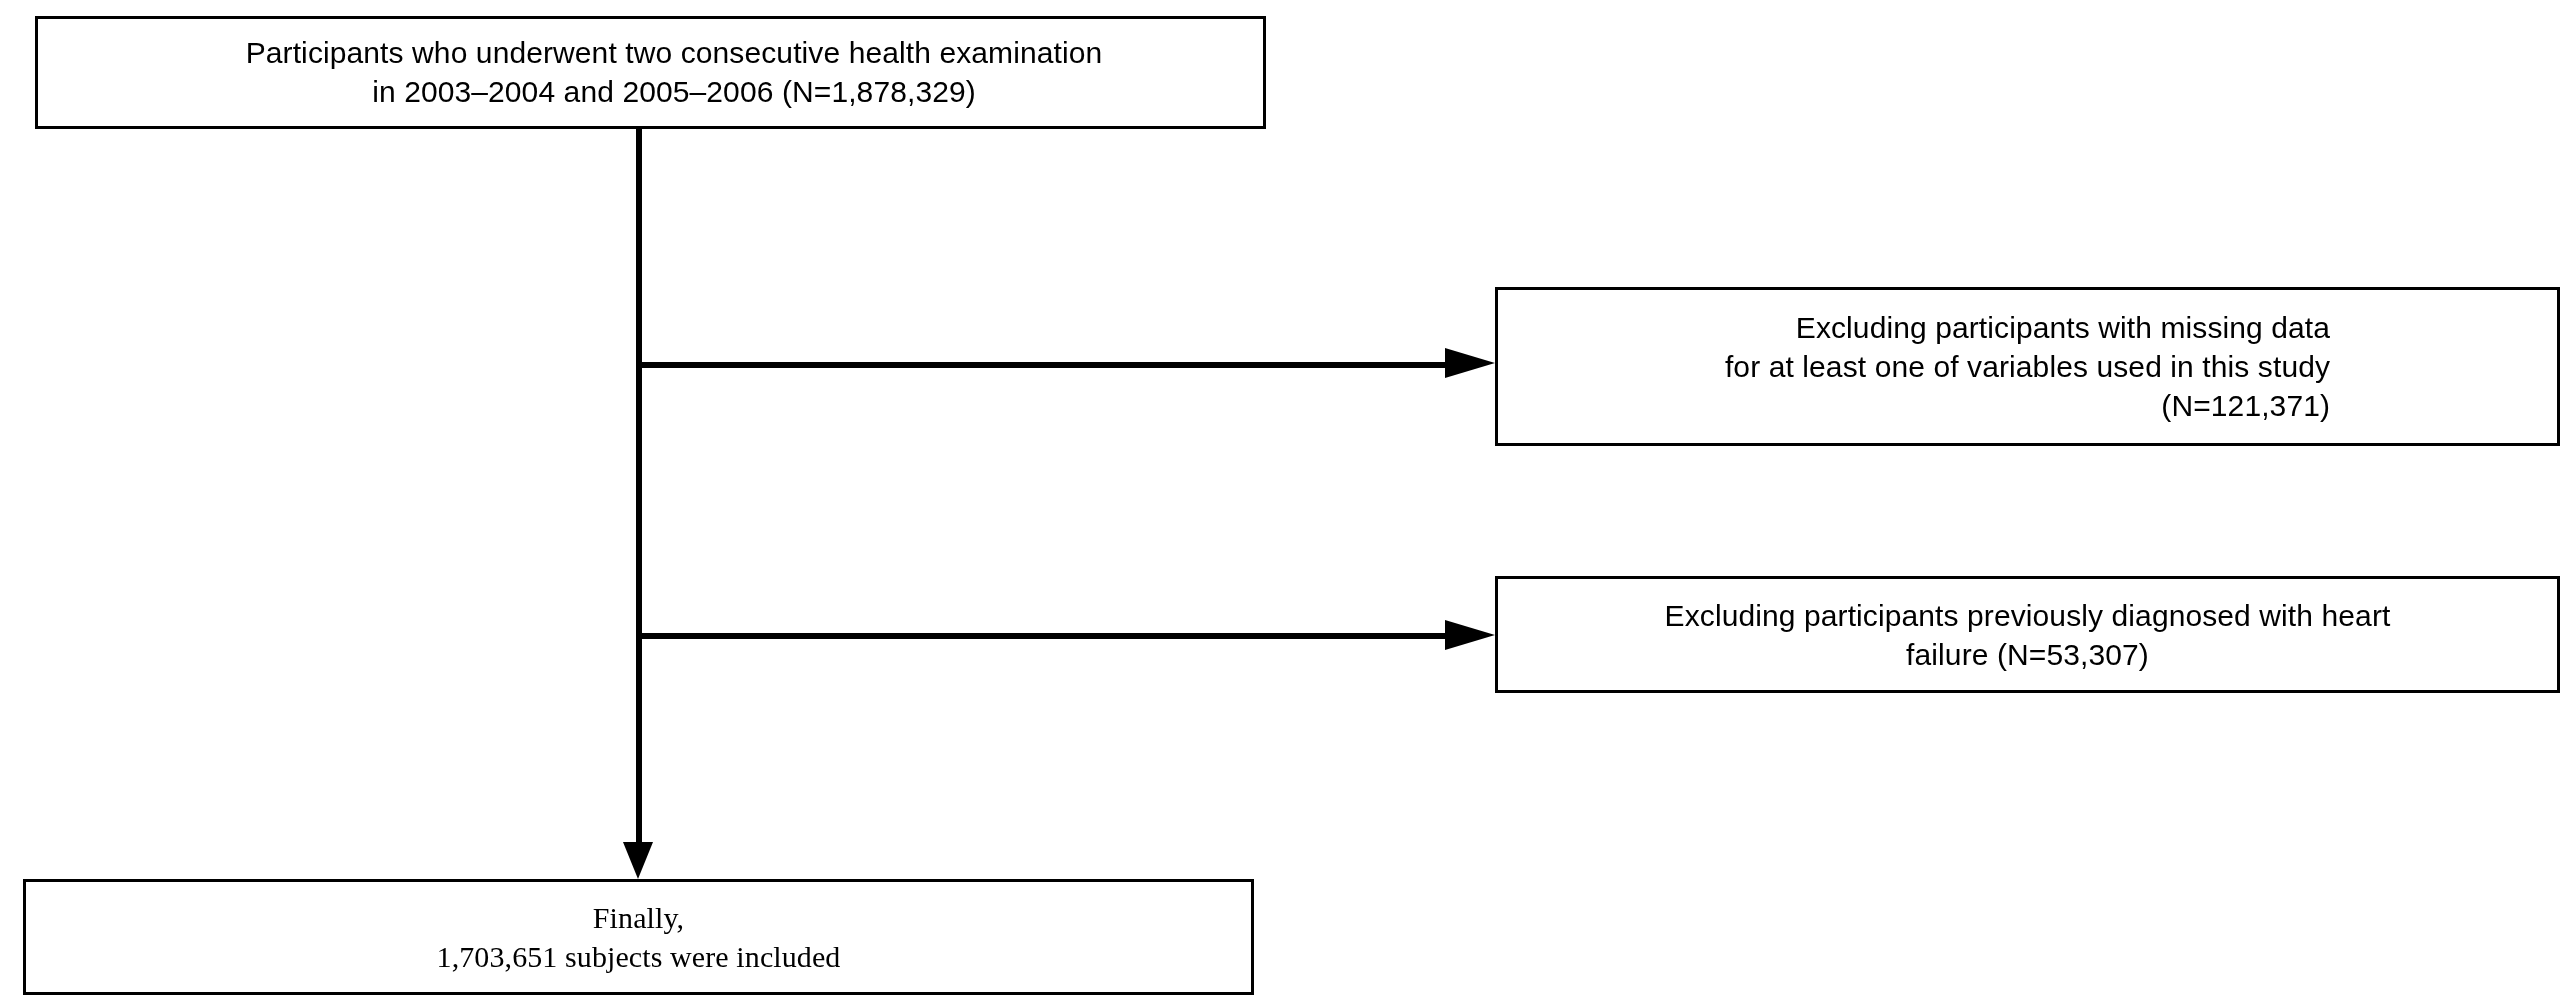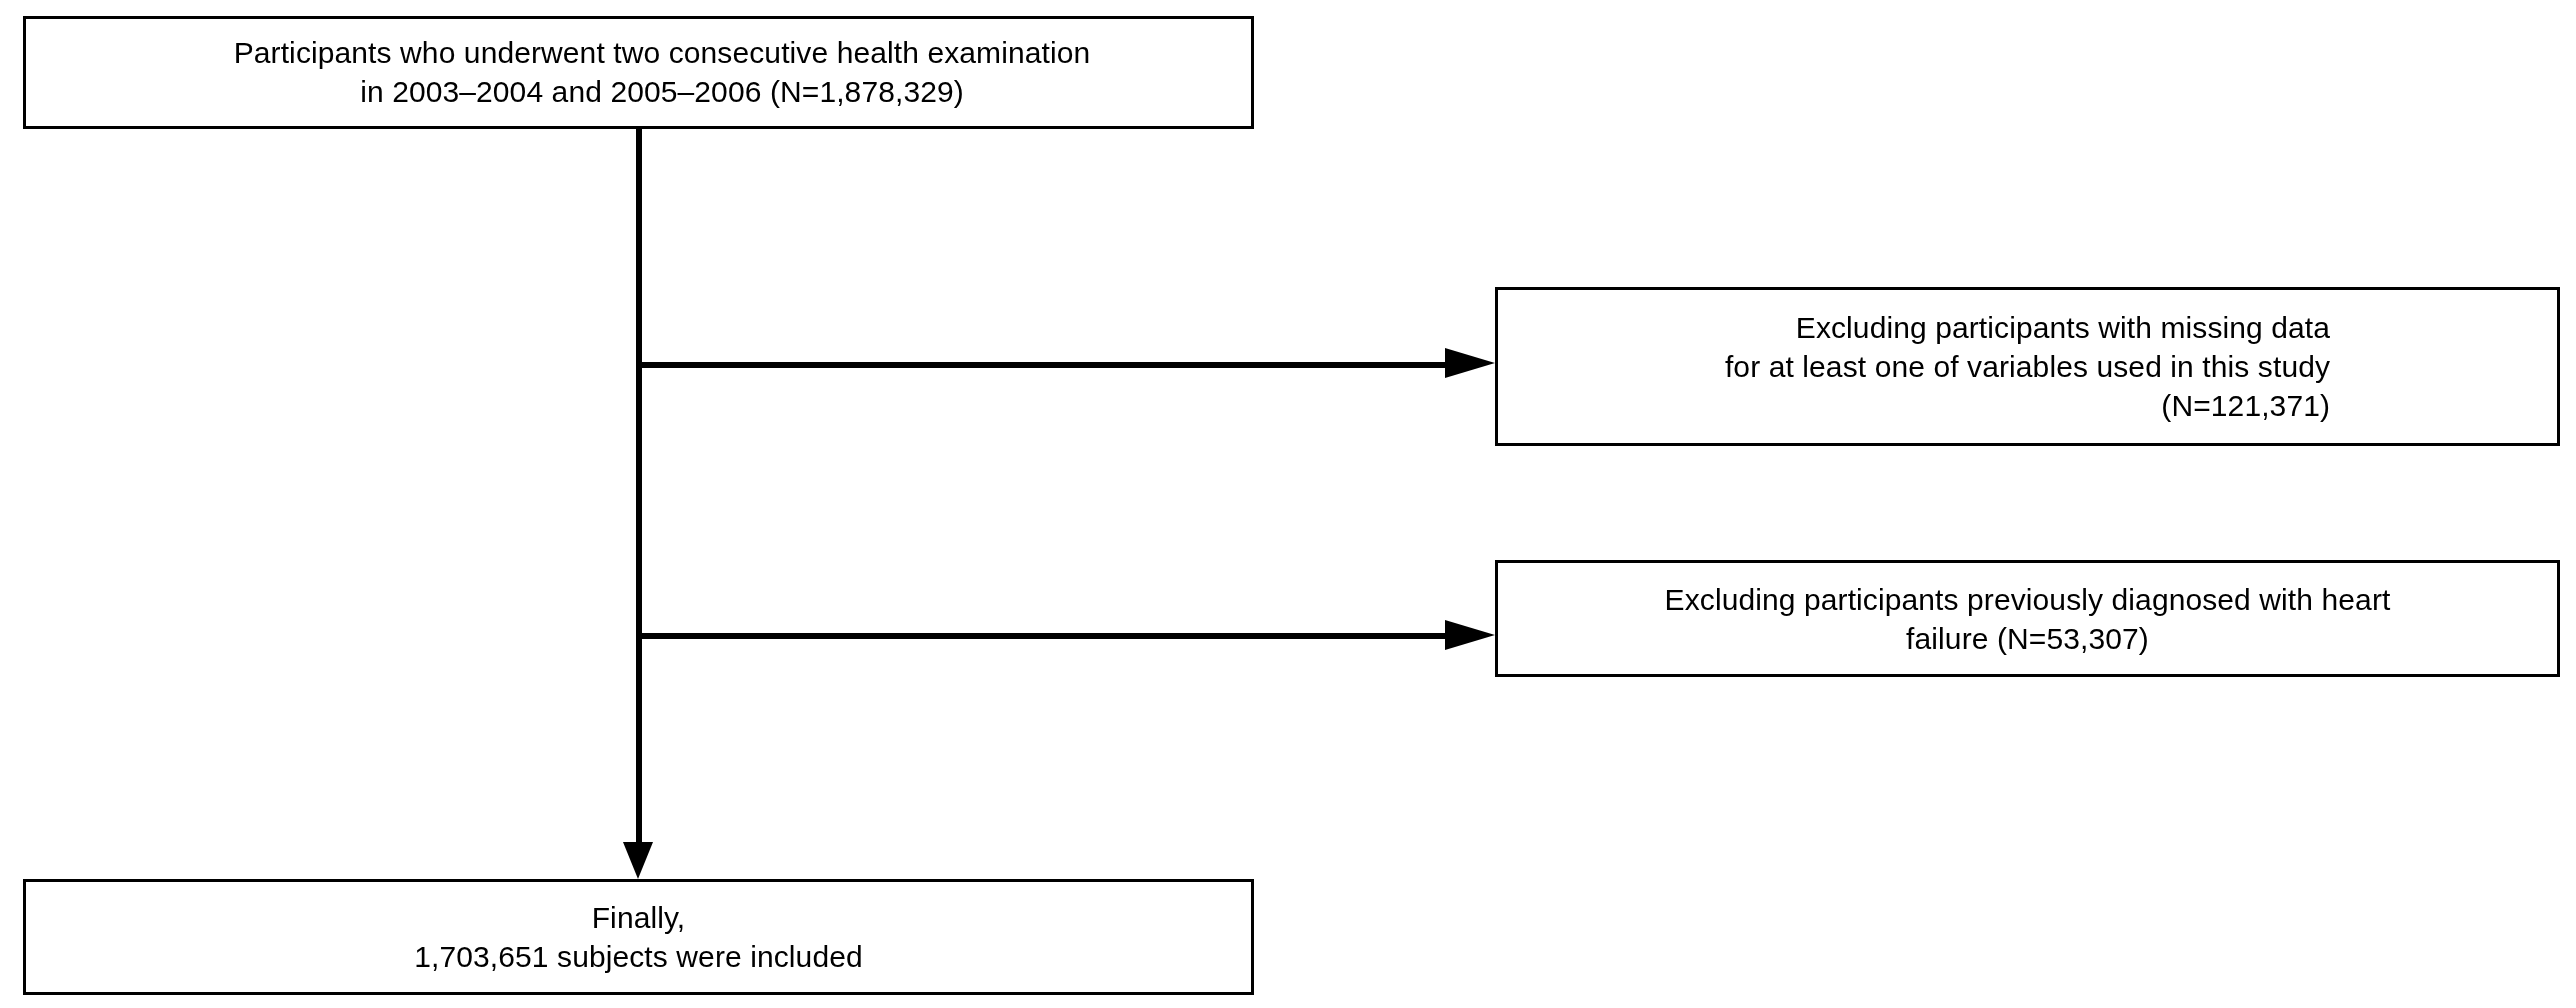--- a/index.html
+++ b/index.html
@@ -26,24 +26,24 @@
     justify-content: center;
     text-align: center;
   }
   .node-text {
     font-size: 30px;
     line-height: 1.30;
     white-space: pre-line;
     letter-spacing: 0.1px;
   }
   
-  #node-enrolled   { left: 23px;   top: 15.6px;   width: 1231px; height: 113px; padding-left: 47px; }
+  #node-enrolled   { left: 35px;   top: 15.6px;   width: 1231px; height: 113px; padding-left: 47px; }
   #node-excl-1     { left: 1495px; top: 287px;  width: 1065px; height: 159px; text-align: right; }
-  #node-excl-2     { left: 1495px; top: 560px;  width: 1065px; height: 117px; }
-  #node-final      { left: 23px;   top: 879px; width: 1231px; height: 116px; }
+  #node-excl-2     { left: 1495px; top: 576px;  width: 1065px; height: 117px; }
+  #node-final      { left: 23px;   top: 879px; width: 1231px; height: 116px; font-family: Liberation Serif, serif; }
 
   
   .conn {
     position: absolute;
     background: #000000;
   }
   
   #spine-main { left: 636px; top: 129px; width: 5.6px; height: 717px; }
   
   #branch-1 { left: 636px; top: 362px; width: 809px; height: 5.6px; }

